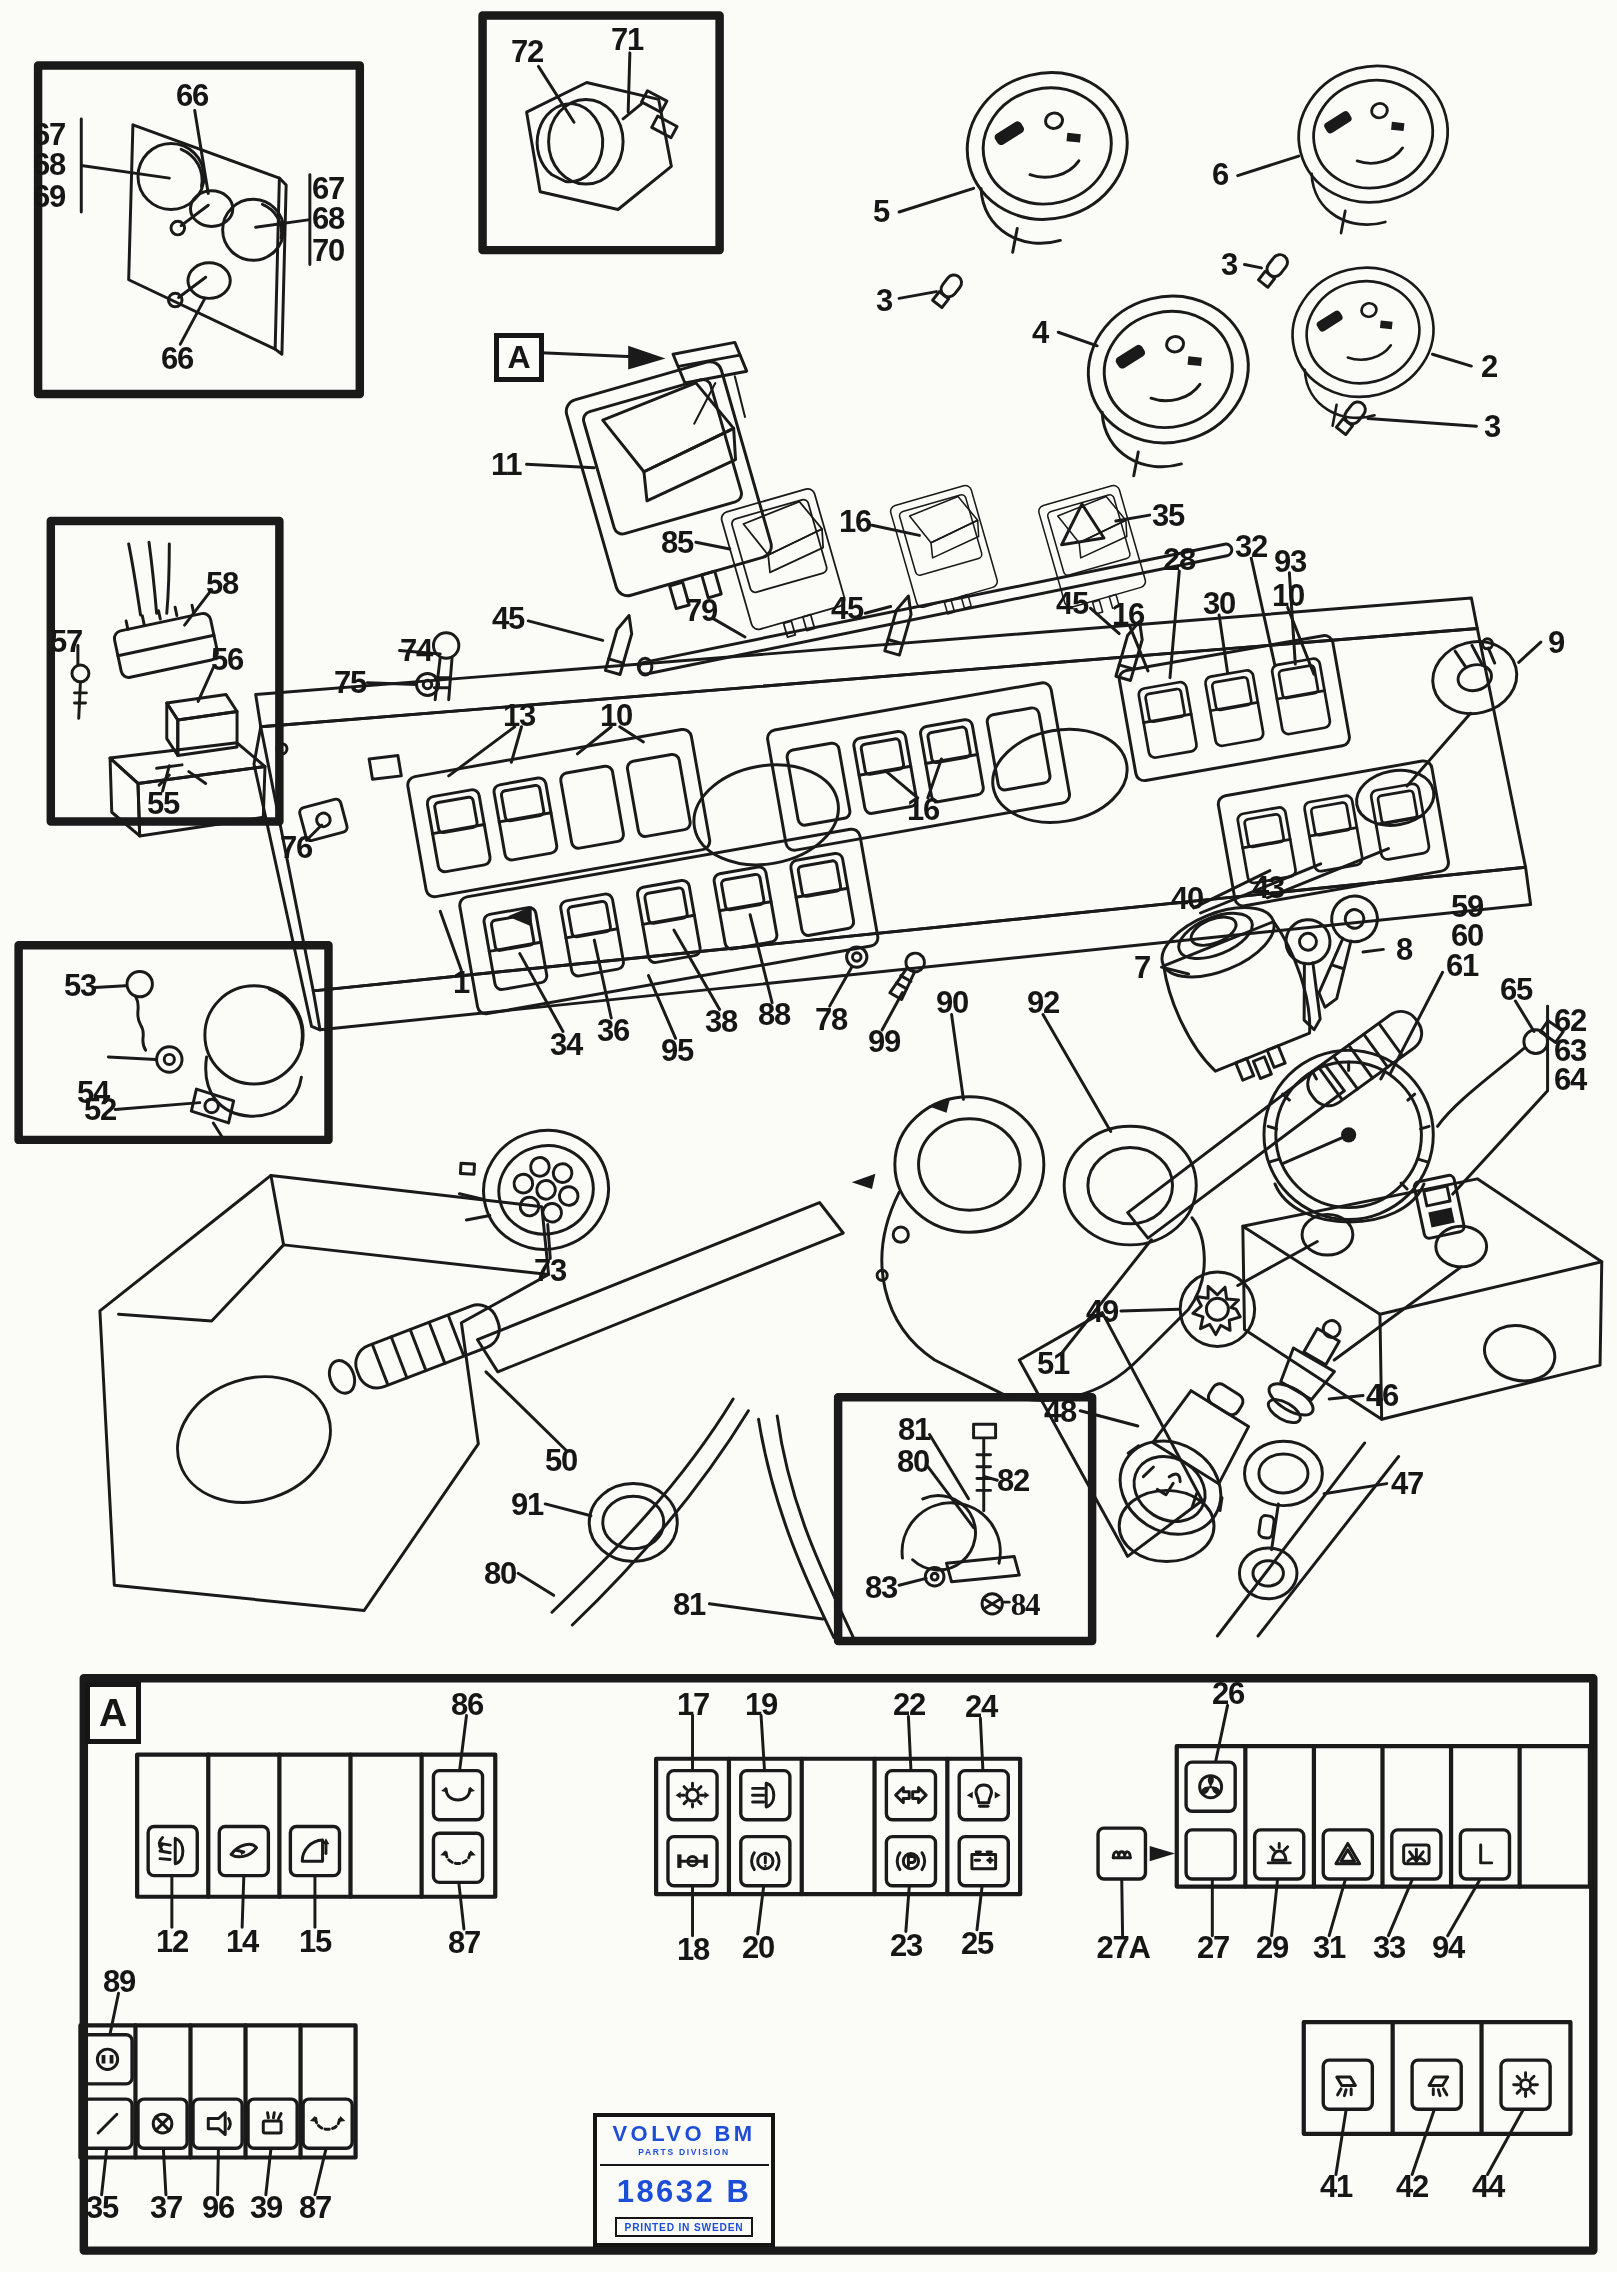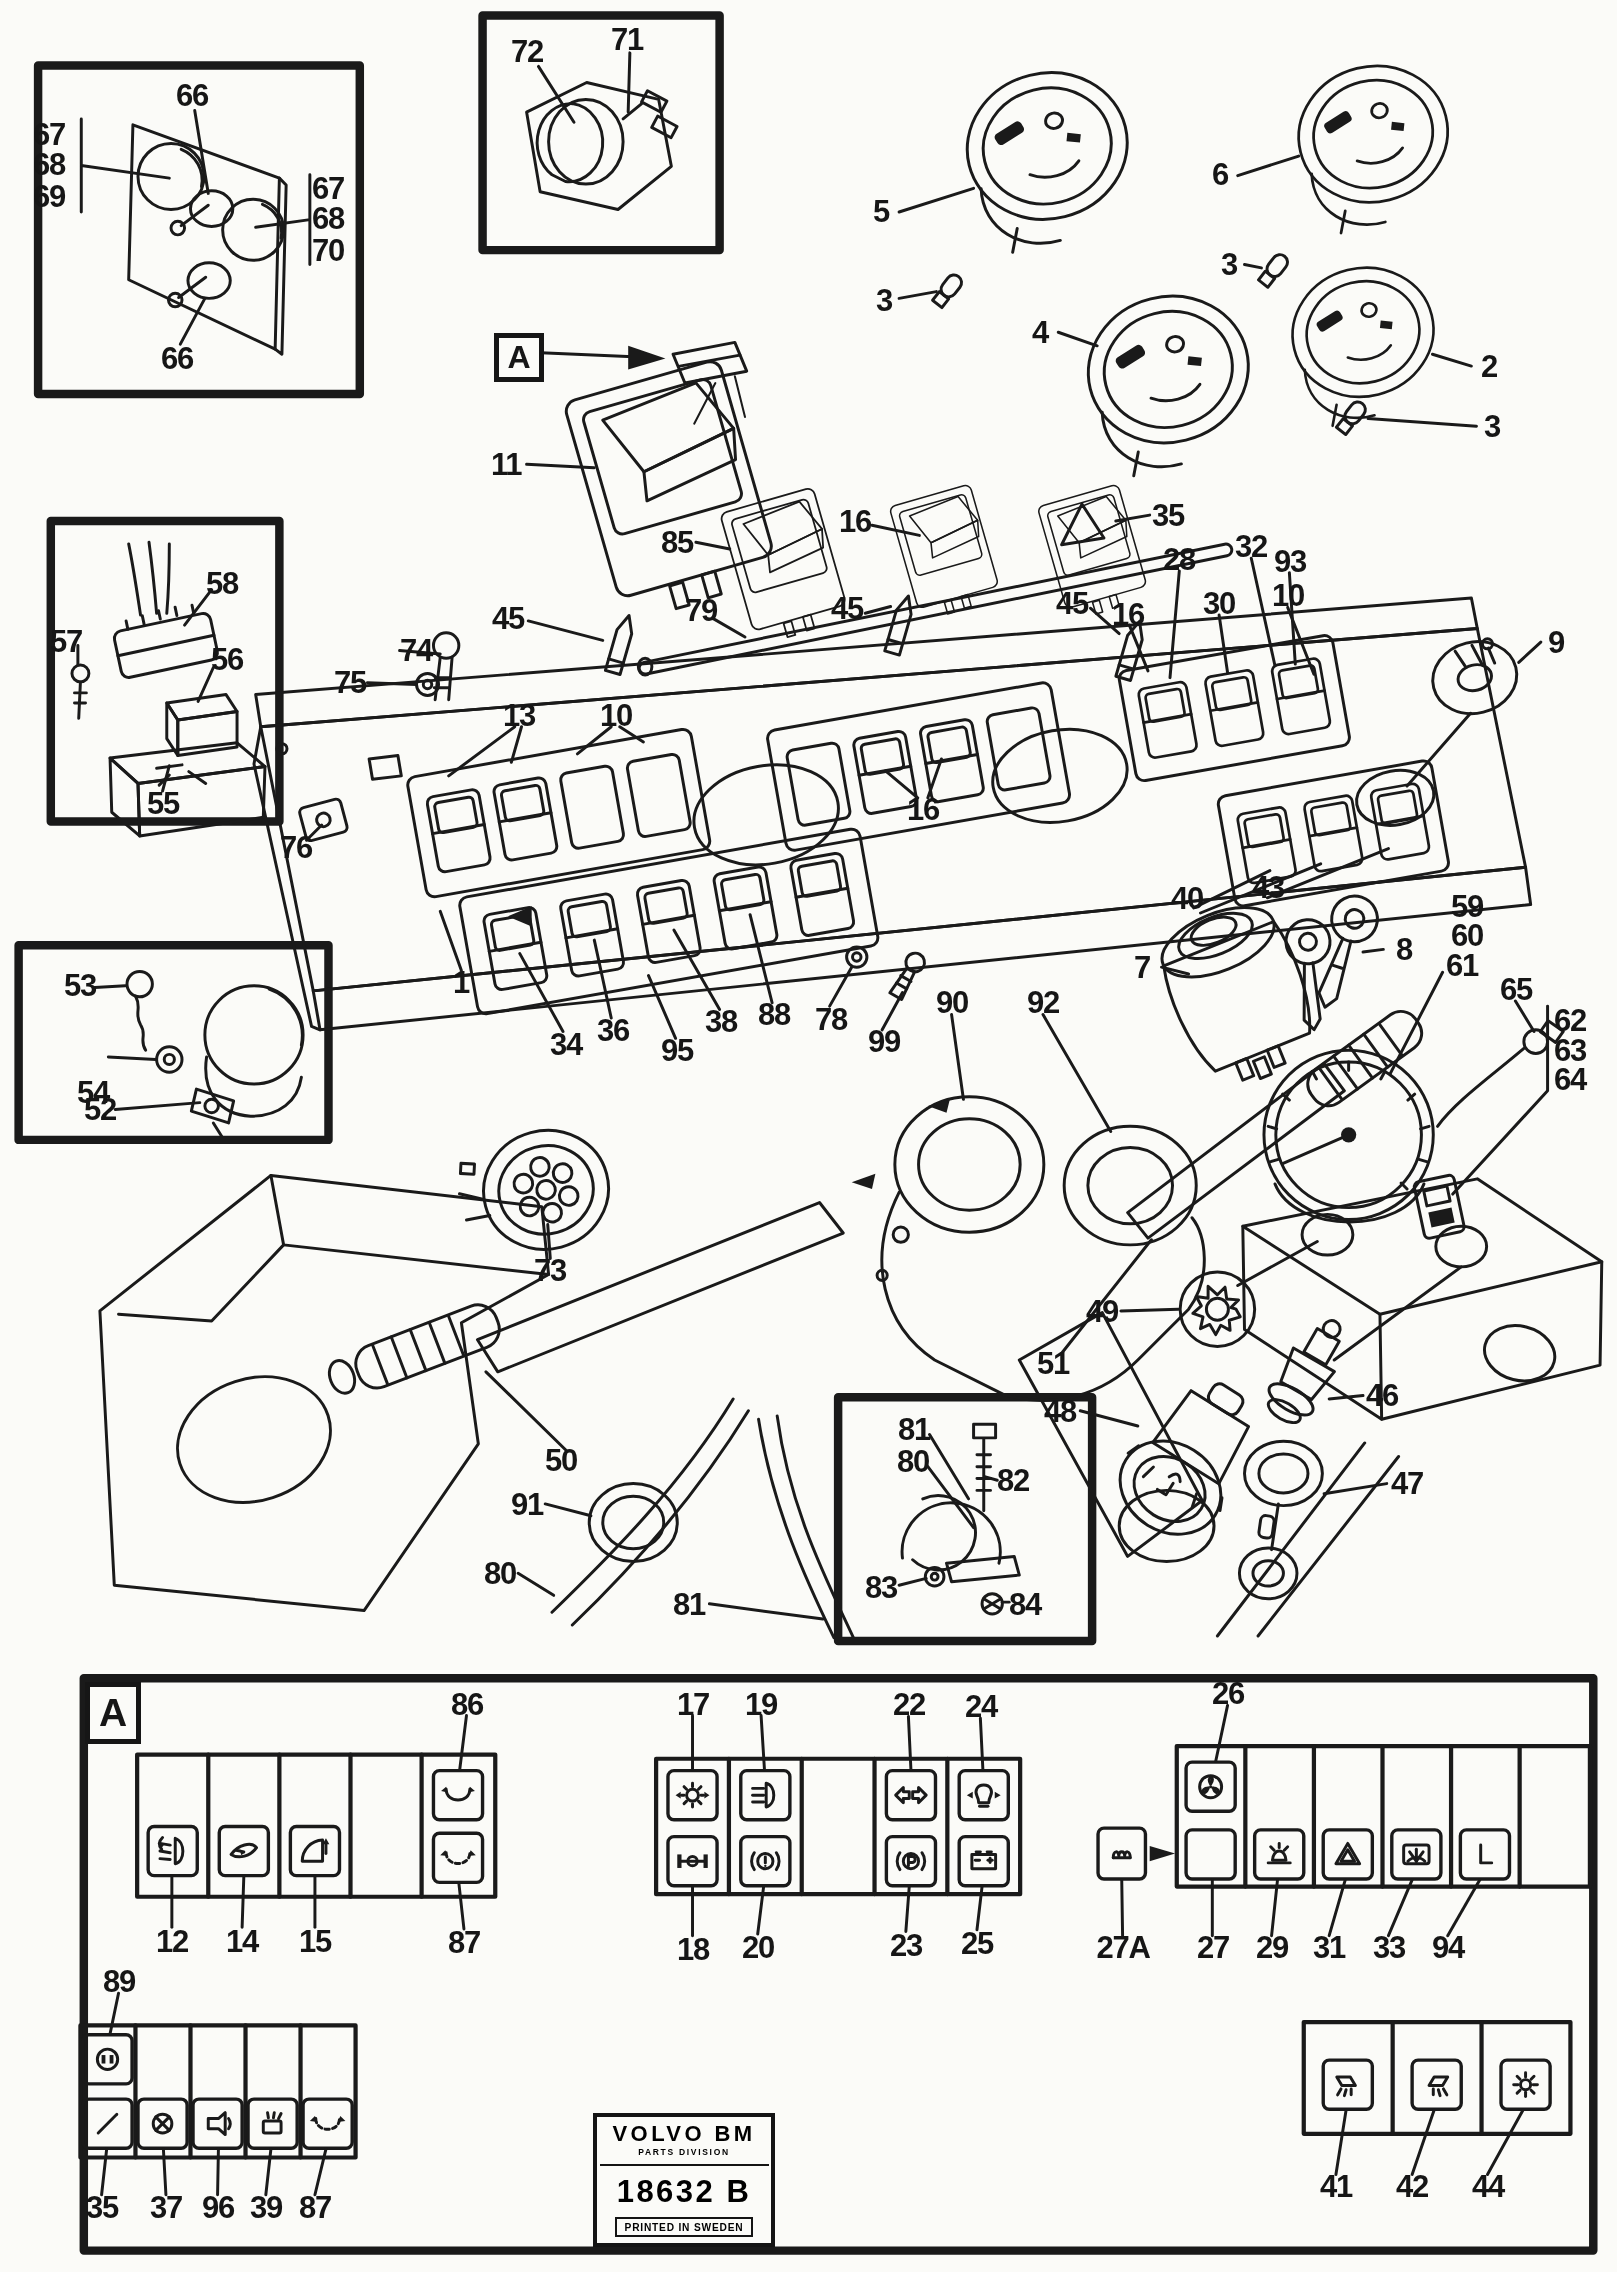--- a/index.html
+++ b/index.html
@@ -13,21 +13,21 @@
   svg .tn{stroke-width:2.4}
   svg .btn{stroke-width:4}
   svg .pan{stroke-width:5}
   .callout{position:absolute;transform:translate(-50%,-50%);
            font:700 31px/1 "Liberation Sans",sans-serif;color:#161616;
            letter-spacing:-1.3px;white-space:nowrap}
   .refbox{position:absolute;display:flex;align-items:center;justify-content:center;
           border:5.1px solid #161616;background:#fbfbf8;color:#161616;
           font:700 34px "Liberation Sans",sans-serif}
   #volvo{position:absolute;left:593px;top:2113px;width:174px;border:4.2px solid #141414;
-         background:#fbfbf8;text-align:center;color:#000000}
+         background:#fbfbf8;text-align:center;color:#1d4ed8}
   #volvo .v1{font:700 22px "Liberation Sans",sans-serif;letter-spacing:3.4px;padding-top:4.2px}
   #volvo .v2{font:700 8.5px "Liberation Sans",sans-serif;letter-spacing:1.7px;
              border-bottom:2.5px solid #141414;padding-bottom:7px;margin:0 2.5px}
   #volvo .v3{font:700 31px "Liberation Sans",sans-serif;letter-spacing:2.5px;padding:7.6px 0}
   #volvo .v4{border:2.5px solid #141414;width:134px;margin:0 auto 6px;
              font:700 10.2px "Liberation Sans",sans-serif;letter-spacing:0.8px;padding:2.5px 0}
 </style>
 </head>
 <body>
 
@@ -888,21 +888,21 @@
       <span class="callout" style="left: 550px; top: 1270px;">73</span>
       <span class="callout" style="left: 561px; top: 1460px;">50</span>
       <span class="callout" style="left: 1053px; top: 1363px;">51</span>
       <span class="callout" style="left: 527px; top: 1504px;">91</span>
       <span class="callout" style="left: 500px; top: 1573px;">80</span>
       <span class="callout" style="left: 689px; top: 1604px;">81</span>
       <span class="callout" style="left: 914px; top: 1429px;">81</span>
       <span class="callout" style="left: 913px; top: 1461px;">80</span>
       <span class="callout" style="left: 1013px; top: 1480px;">82</span>
       <span class="callout" style="left: 881px; top: 1587px;">83</span>
-      <span class="callout" style="left: 1025px; top: 1604px;">84</span>
+      <span class="callout" style="left: 1025px; top: 1604px; font-family: Liberation Serif, serif;">84</span>
       <span class="callout" style="left: 1102px; top: 1311px;">49</span>
       <span class="callout" style="left: 1060px; top: 1411px;">48</span>
       <span class="callout" style="left: 1382px; top: 1395px;">46</span>
       <span class="callout" style="left: 1407px; top: 1483px;">47</span>
       <span class="callout" style="left: 467px; top: 1704px;">86</span>
       <span class="callout" style="left: 172px; top: 1941px;">12</span>
       <span class="callout" style="left: 242px; top: 1941px;">14</span>
       <span class="callout" style="left: 315px; top: 1941px;">15</span>
       <span class="callout" style="left: 464px; top: 1942px;">87</span>
       <span class="callout" style="left: 693px; top: 1704px;">17</span>

